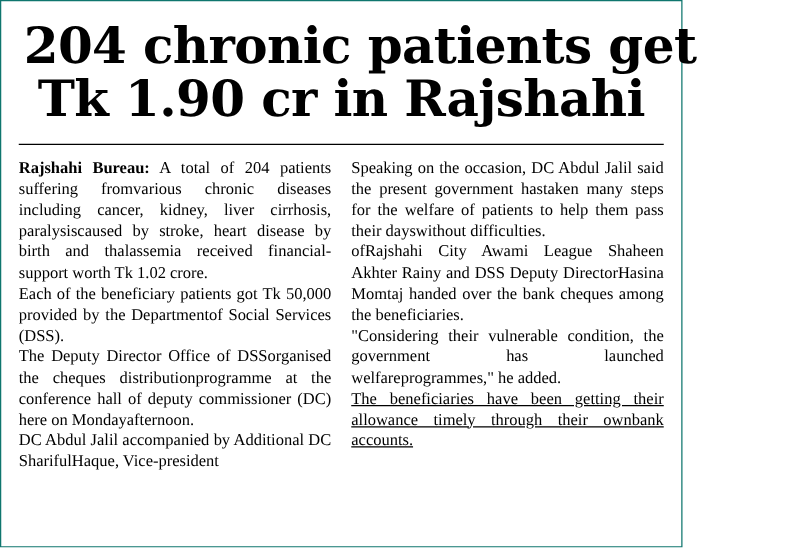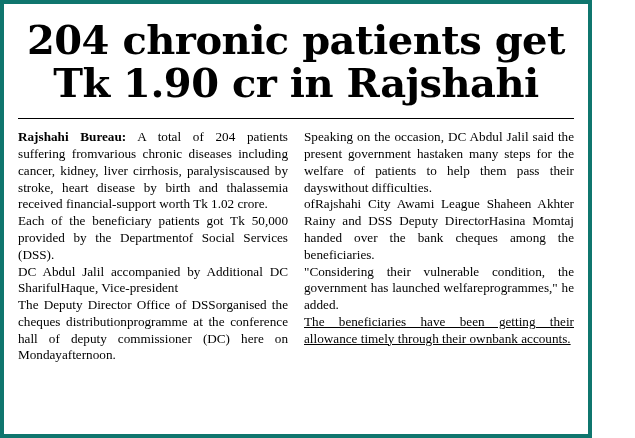--- a/index.html
+++ b/index.html
@@ -9,25 +9,25 @@
   }
   body {
     width: 635px;
     height: 438px;
     font-family: "Liberation Serif", serif;
     color: #000000;
     overflow: hidden;
   }
   .page {
     position: relative;
-    width: 592px;
+    width: 546px;
     height: 438px;
     box-sizing: border-box;
     padding: 8px 14px 0 14px;
-    border: 4px solid #0f766e;
+    border: 1px solid #0f766e;
   }
   .headline {
     font-family: "DejaVu Serif", serif;
     font-weight: bold;
     font-size: 40px;
     line-height: 1.08;
     letter-spacing: -0.5px;
     text-align: center;
     margin: 6px 0 0 0;
     padding: 0 4px;
@@ -83,22 +83,22 @@
     <span class="line">Tk 1.90 cr in Rajshahi</span>
   </h1>
 
   <hr class="rule">
 
   <div class="columns">
 
     <div class="col">
       <p class="body"><span class="byline">Rajshahi Bureau:</span><span> A total of 204 patients suffering fromvarious chronic diseases including cancer, kidney, liver cirrhosis, paralysiscaused by stroke, heart disease by birth and thalassemia received financial-support worth Tk 1.02 crore.</span></p>
       <p class="body">Each of the beneficiary patients got Tk 50,000 provided by the Departmentof Social Services (DSS).</p>
+      <p class="body">The Deputy Director Office of DSSorganised the cheques distributionprogramme at the conference hall of deputy commissioner (DC) here on Mondayafternoon.</p>
       <p class="body">DC Abdul Jalil accompanied by Additional DC SharifulHaque, Vice-president</p>
-      <p class="body">The Deputy Director Office of DSSorganised the cheques distributionprogramme at the conference hall of deputy commissioner (DC) here on Mondayafternoon.</p>
     </div>
 
     <div class="col">
       <p class="body">Speaking on the occasion, DC Abdul Jalil said the present government hastaken many steps for the welfare of patients to help them pass their dayswithout difficulties.</p>
       <p class="body">ofRajshahi City Awami League Shaheen Akhter Rainy and DSS Deputy DirectorHasina Momtaj handed over the bank cheques among the beneficiaries.</p>
       <p class="body">"Considering their vulnerable condition, the government has launched welfareprogrammes," he added.</p>
       <p class="body last-line">The beneficiaries have been getting their allowance timely through their ownbank accounts.</p>
     </div>
 
   </div>

